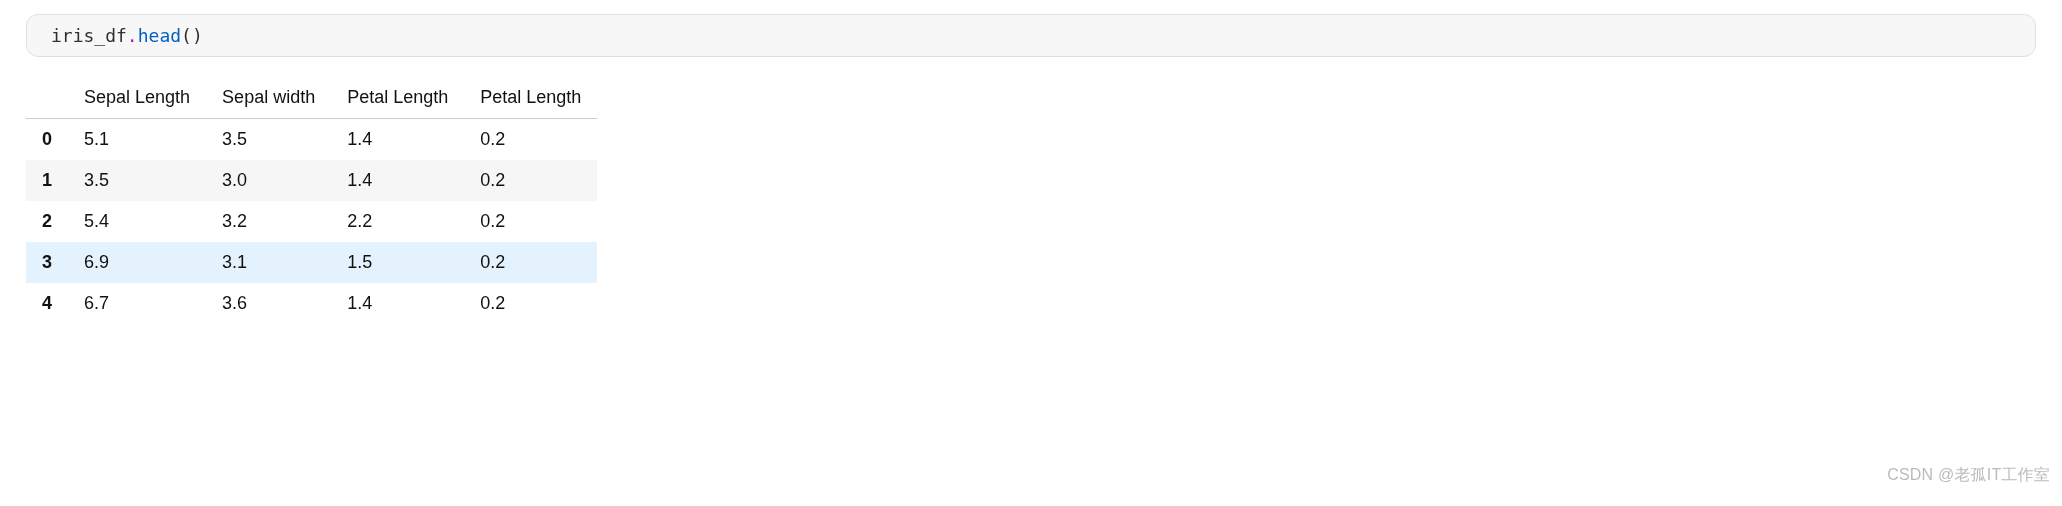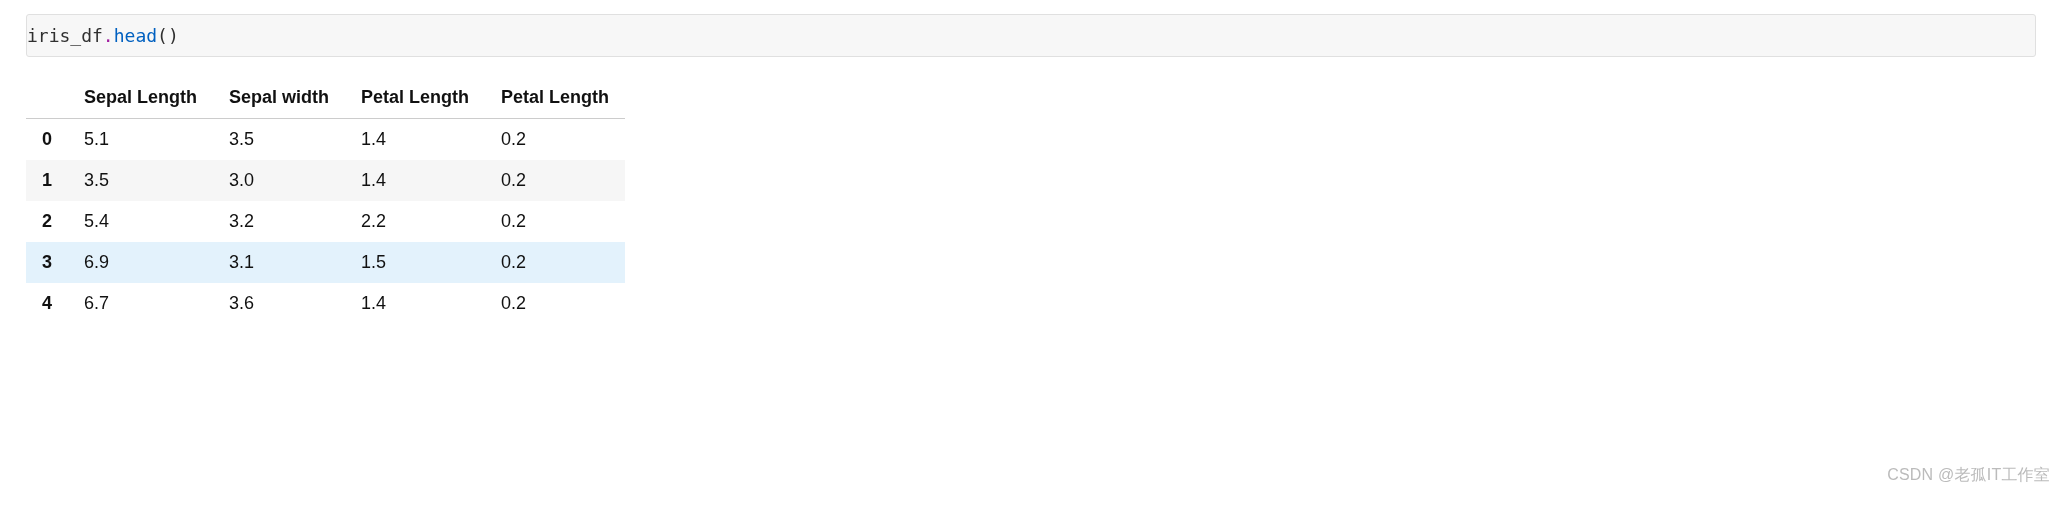--- a/index.html
+++ b/index.html
@@ -1,24 +1,24 @@
 <!DOCTYPE html>
 <html><head>
 <meta charset="utf-8">
 <style>
   html,body{margin:0;padding:0;font-family:-apple-system,BlinkMacSystemFont,"Segoe UI",Helvetica,Arial,sans-serif;font-size:18px;color:#111;background:#fff}
   .wrap{padding:14px 26px 18px 26px;position:relative;min-height:460px}
-  .code-cell{background:#f7f7f7;border:1px solid #e0e0e0;border-radius:3px;padding:8px 0;font-family:Menlo,Consolas,"DejaVu Sans Mono",monospace;font-size:18px;line-height:1.4;color:#303030}
+  .code-cell{background:#f7f7f7;border:1px solid #e0e0e0;border-radius:12px;padding:8px 24px;font-family:Menlo,Consolas,"DejaVu Sans Mono",monospace;font-size:18px;line-height:1.4;color:#303030}
   .tok-ident{color:#303030}
   .tok-op{color:#a31ea1}
   .tok-method{color:#0060c0}
   .tok-paren{color:#303030}
   .df{margin-top:20px}
   table.dataframe{border-collapse:collapse;font-size:18px;color:#111}
-  table.dataframe thead th{font-weight:700;text-align:left;padding:10px 16px;border-bottom:1px solid #ccc;background:#fff}
+  table.dataframe thead th{font-weight:400;text-align:left;padding:10px 16px;border-bottom:1px solid #ccc;background:#fff}
   table.dataframe thead th:first-child{background:#fff}
   table.dataframe tbody th{font-weight:700;text-align:left;padding:10px 16px}
   table.dataframe tbody td{text-align:left;padding:10px 16px}
   table.dataframe tbody tr:nth-child(odd){background:#fff}
   table.dataframe tbody tr:nth-child(even){background:#f6f6f6}
   table.dataframe tbody tr.hover{background:#e3f2fc}
   .watermark{position:absolute;right:12px;bottom:6px;font-size:16px;color:#bbb;letter-spacing:.2px}
 </style>
 </head>
 <body>

